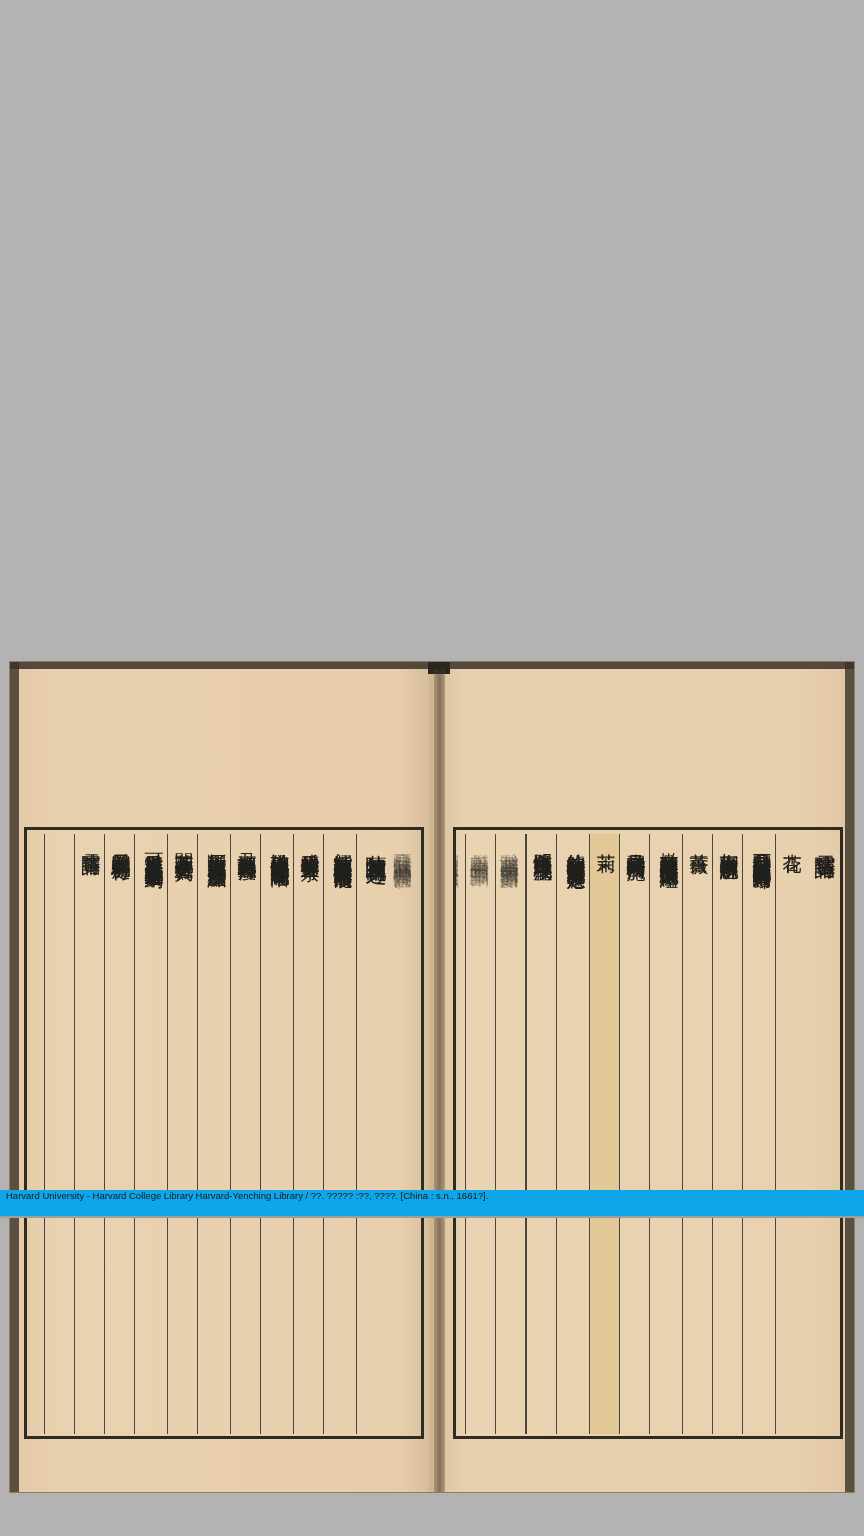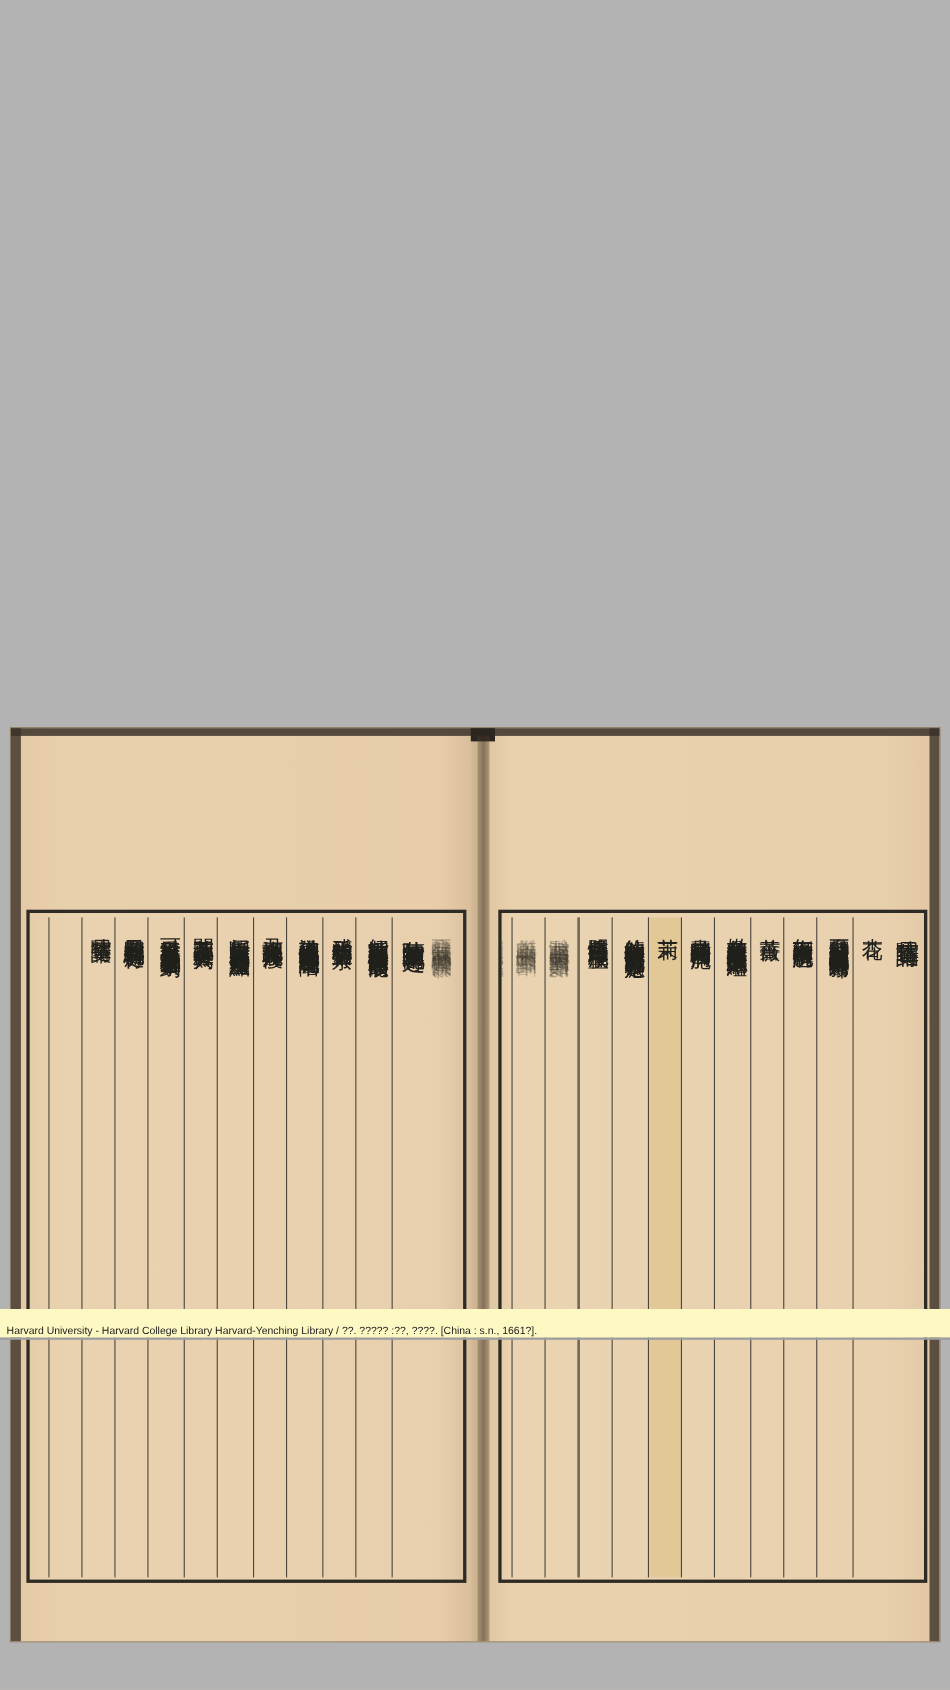--- a/index.html
+++ b/index.html
@@ -138,23 +138,23 @@
   
   .col.stain { background: rgba(214,178,92,0.30); }
 
   
   .caption-bar {
     position: absolute;
     left: 0;
     top: 1190px;
     width: 864px;
     height: 26px;
-    background: #fef9c3;
+    background: #0ea5e9;
     display: flex;
-    align-items: flex-end;
+    align-items: flex-start;
   }
   .caption-text {
     font-size: 9.5px;
     color: #1a1a1a;
     padding-left: 6px;
     font-family: "Liberation Sans", sans-serif;
     white-space: nowrap;
   }
   .divider-below {
     position: absolute;

